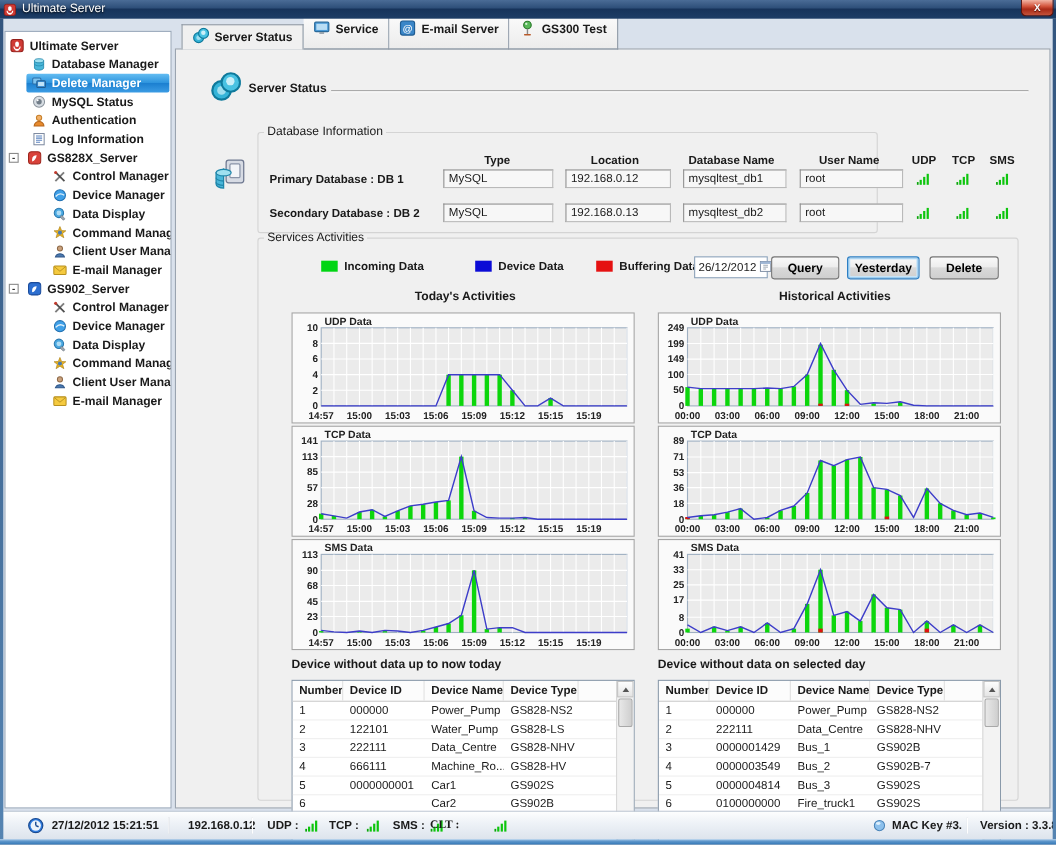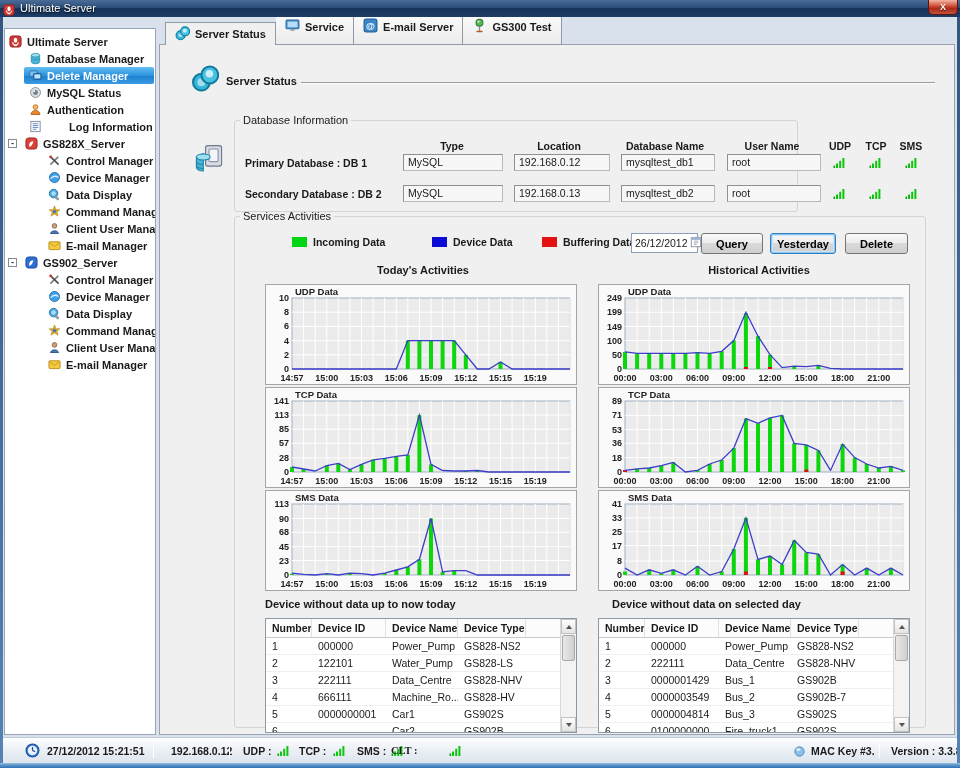--- a/index.html
+++ b/index.html
@@ -62,21 +62,21 @@
     display:flex;align-items:center;font-size:10.5px;padding:0 3px;gap:2px;cursor:pointer;}
   .datebox .arr{width:0;height:0;border-left:3px solid transparent;border-right:3px solid transparent;border-top:4px solid #444;margin-left:1px;}
   .btn{position:absolute;top:11px;height:21px;background:linear-gradient(180deg,#f9f9f9 0%,#ededed 45%,#d9d9d9 50%,#cfcfcf 100%);
     border:1px solid #757575;border-radius:3px;font-family:"Liberation Sans",sans-serif;font-size:11px;font-weight:bold;cursor:pointer;}
   .btn.focused{border:1px solid #2d7fc4;box-shadow:inset 0 0 0 1px #8fc6ee, inset 0 0 0 2px #c9e4f7;}
   .col-title{position:absolute;width:220px;text-align:center;font-size:11px;font-weight:bold;}
   .chart-col{position:absolute;width:312px;}
   .chart-box{position:relative;width:312px;height:101px;background:#fafafa;border:1px solid #a5a5a5;margin-bottom:2px;}
   .tbl-title{position:absolute;font-size:11px;font-weight:bold;white-space:nowrap;}
   
-  .dtable{position:absolute;width:312px;height:115px;background:#fff;border:1px solid #8a9aaa;overflow:hidden;}
+  .dtable{position:absolute;width:312px;height:149px;background:#fff;border:1px solid #8a9aaa;overflow:hidden;}
   .dt-head{position:absolute;top:0;left:0;right:16px;height:19px;background:#fcfcfc;border-bottom:1px solid #cccccc;display:flex;}
   .dt-hcell{border-right:1px solid #e2e2e2;font-size:10.5px;font-weight:bold;padding:3px 0 0 6px;white-space:nowrap;overflow:hidden;}
   .dt-row{position:absolute;left:0;right:16px;height:17px;border-bottom:1px solid #efefef;display:flex;cursor:default;}
   .dt-cell{font-size:10.5px;padding:2px 0 0 6px;white-space:nowrap;overflow:hidden;}
   .vscroll{position:absolute;top:0;right:0;bottom:0;width:16px;background:#f3f3f3;border-left:1px solid #d8d8d8;}
   .sb-btn{position:absolute;left:0;right:0;height:15px;background:linear-gradient(#fdfdfd,#e4e4e4);border:1px solid #c2c2c2;}
   .sb-btn.up{top:0;} .sb-btn.down{bottom:0;}
   .sb-tri-up{width:0;height:0;border-left:3px solid transparent;border-right:3px solid transparent;border-bottom:4px solid #555;margin:5px auto;}
   .sb-tri-dn{width:0;height:0;border-left:3px solid transparent;border-right:3px solid transparent;border-top:4px solid #555;margin:5px auto;}
   .sb-thumb{position:absolute;left:1px;right:1px;top:16px;height:26px;background:linear-gradient(90deg,#e8e8e8,#cfcfcf);border:1px solid #a8a8a8;border-radius:2px;}
@@ -149,21 +149,21 @@
           <span class="lbl" style="left:42px;">Authentication</span>
         </div>
         <div class="tree-row">
           <span class="t-ico" style="left:24px;"><svg width="13" height="13" viewBox="0 0 14 14">
               <rect x="2" y="1.5" width="10" height="11" fill="#fff" stroke="#7d8aa0"></rect>
               <line x1="4" y1="4" x2="10" y2="4" stroke="#5b83c0"></line>
               <line x1="4" y1="6" x2="10" y2="6" stroke="#5b83c0"></line>
               <line x1="4" y1="8" x2="10" y2="8" stroke="#5b83c0"></line>
               <line x1="4" y1="10" x2="8" y2="10" stroke="#5b83c0"></line>
             </svg></span>
-          <span class="lbl" style="left:42px;margin-left:22px;">Log Information</span>
+          <span class="lbl" style="left:42px;">Log Information</span>
         </div>
         <div class="tree-row">
           <span class="expander">-</span>
           <span class="t-ico" style="left:20px;"><svg width="13" height="13" viewBox="0 0 14 14">
               <rect x="1" y="1" width="12" height="12" rx="3" fill="#d8423a" stroke="#9c241c"></rect>
               <path d="M4.5 8.5c0-2.5 2-4 4.5-4-0.5 3-2 5.5-4.5 6z" fill="#fff"></path>
             </svg></span>
           <span class="lbl" style="left:38px;">GS828X_Server</span>
         </div>
         <div class="tree-row">
@@ -776,21 +776,21 @@
               <text x="134.8" y="96" text-anchor="middle" font-size="9" font-weight="bold" fill="#222" font-family="Liberation Sans,sans-serif">09:00</text>
               <text x="171.0" y="96" text-anchor="middle" font-size="9" font-weight="bold" fill="#222" font-family="Liberation Sans,sans-serif">12:00</text>
               <text x="207.3" y="96" text-anchor="middle" font-size="9" font-weight="bold" fill="#222" font-family="Liberation Sans,sans-serif">15:00</text>
               <text x="243.6" y="96" text-anchor="middle" font-size="9" font-weight="bold" fill="#222" font-family="Liberation Sans,sans-serif">18:00</text>
               <text x="279.8" y="96" text-anchor="middle" font-size="9" font-weight="bold" fill="#222" font-family="Liberation Sans,sans-serif">21:00</text>
               <text x="29" y="10" font-size="9.5" font-weight="bold" fill="#222" font-family="Liberation Sans,sans-serif">SMS Data</text>
             </svg></div>
         </div>
 
       <div class="tbl-title" style="left:30px;top:376px;">Device without data up to now today</div>
-      <div class="tbl-title" style="left:363px;top:376px;margin-left:14px;">Device without data on selected day</div>
+      <div class="tbl-title" style="left:363px;top:376px;">Device without data on selected day</div>
 
       <div class="dtable" style="left:30px;top:396px;" id="table-left">
           <div class="dt-head">
             <div class="dt-hcell" style="width:46px;">Number</div>
             <div class="dt-hcell" style="width:74px;">Device ID</div>
             <div class="dt-hcell" style="width:72px;">Device Name</div>
             <div class="dt-hcell" style="width:68px;">Device Type</div>
             <div class="dt-hcell" style="flex:1;border-right:none;"></div>
           </div>
           <div class="dt-row" style="top:19px;">

